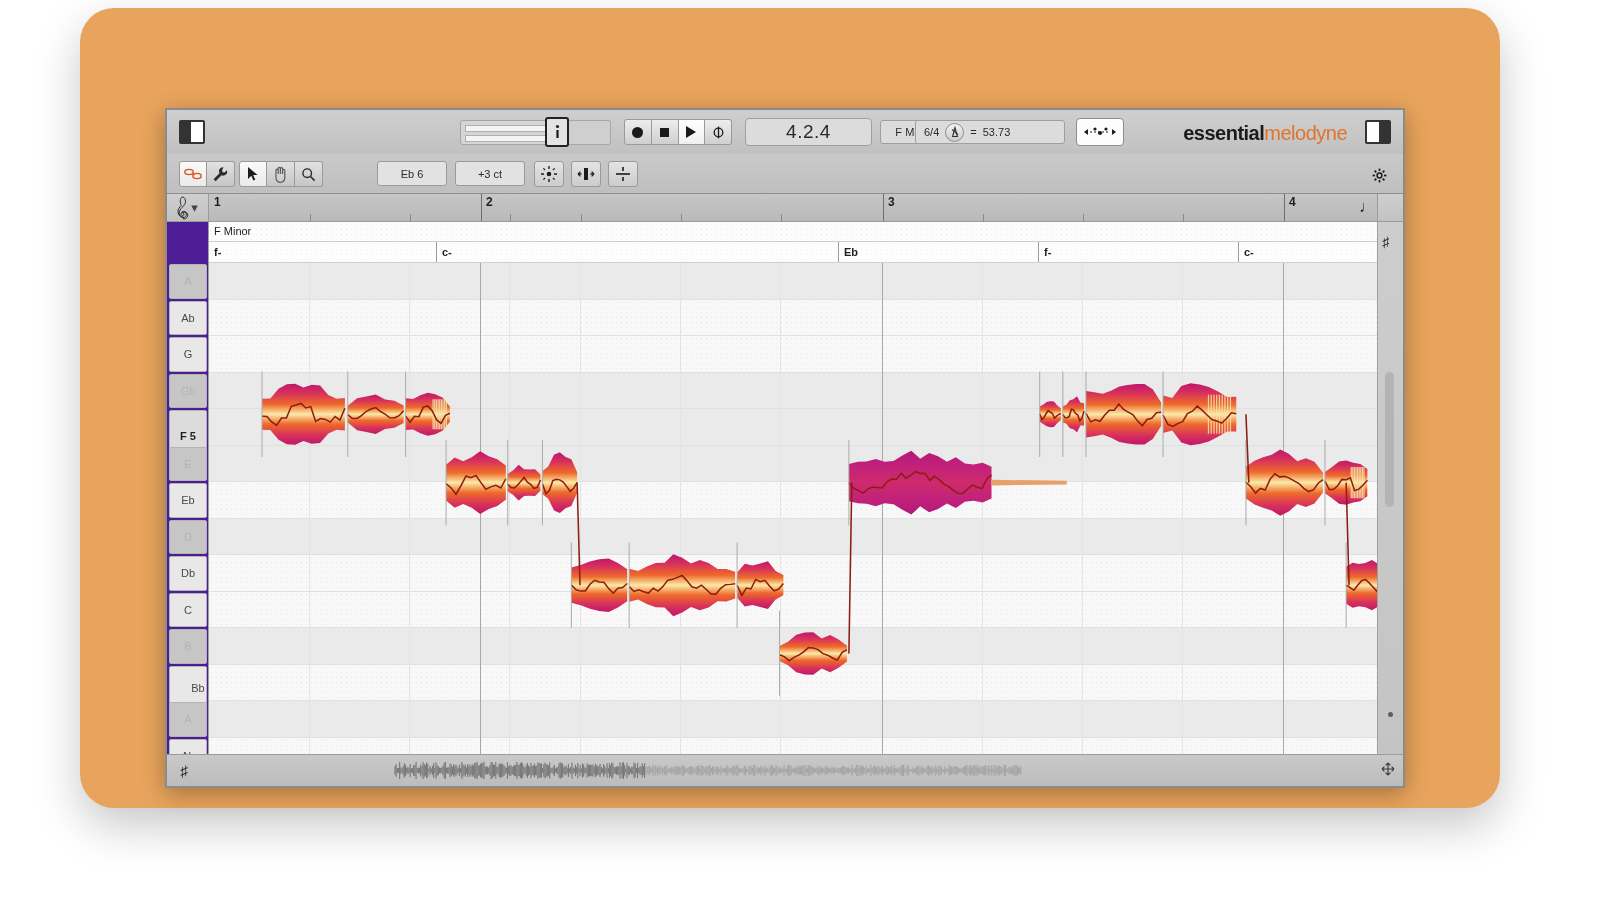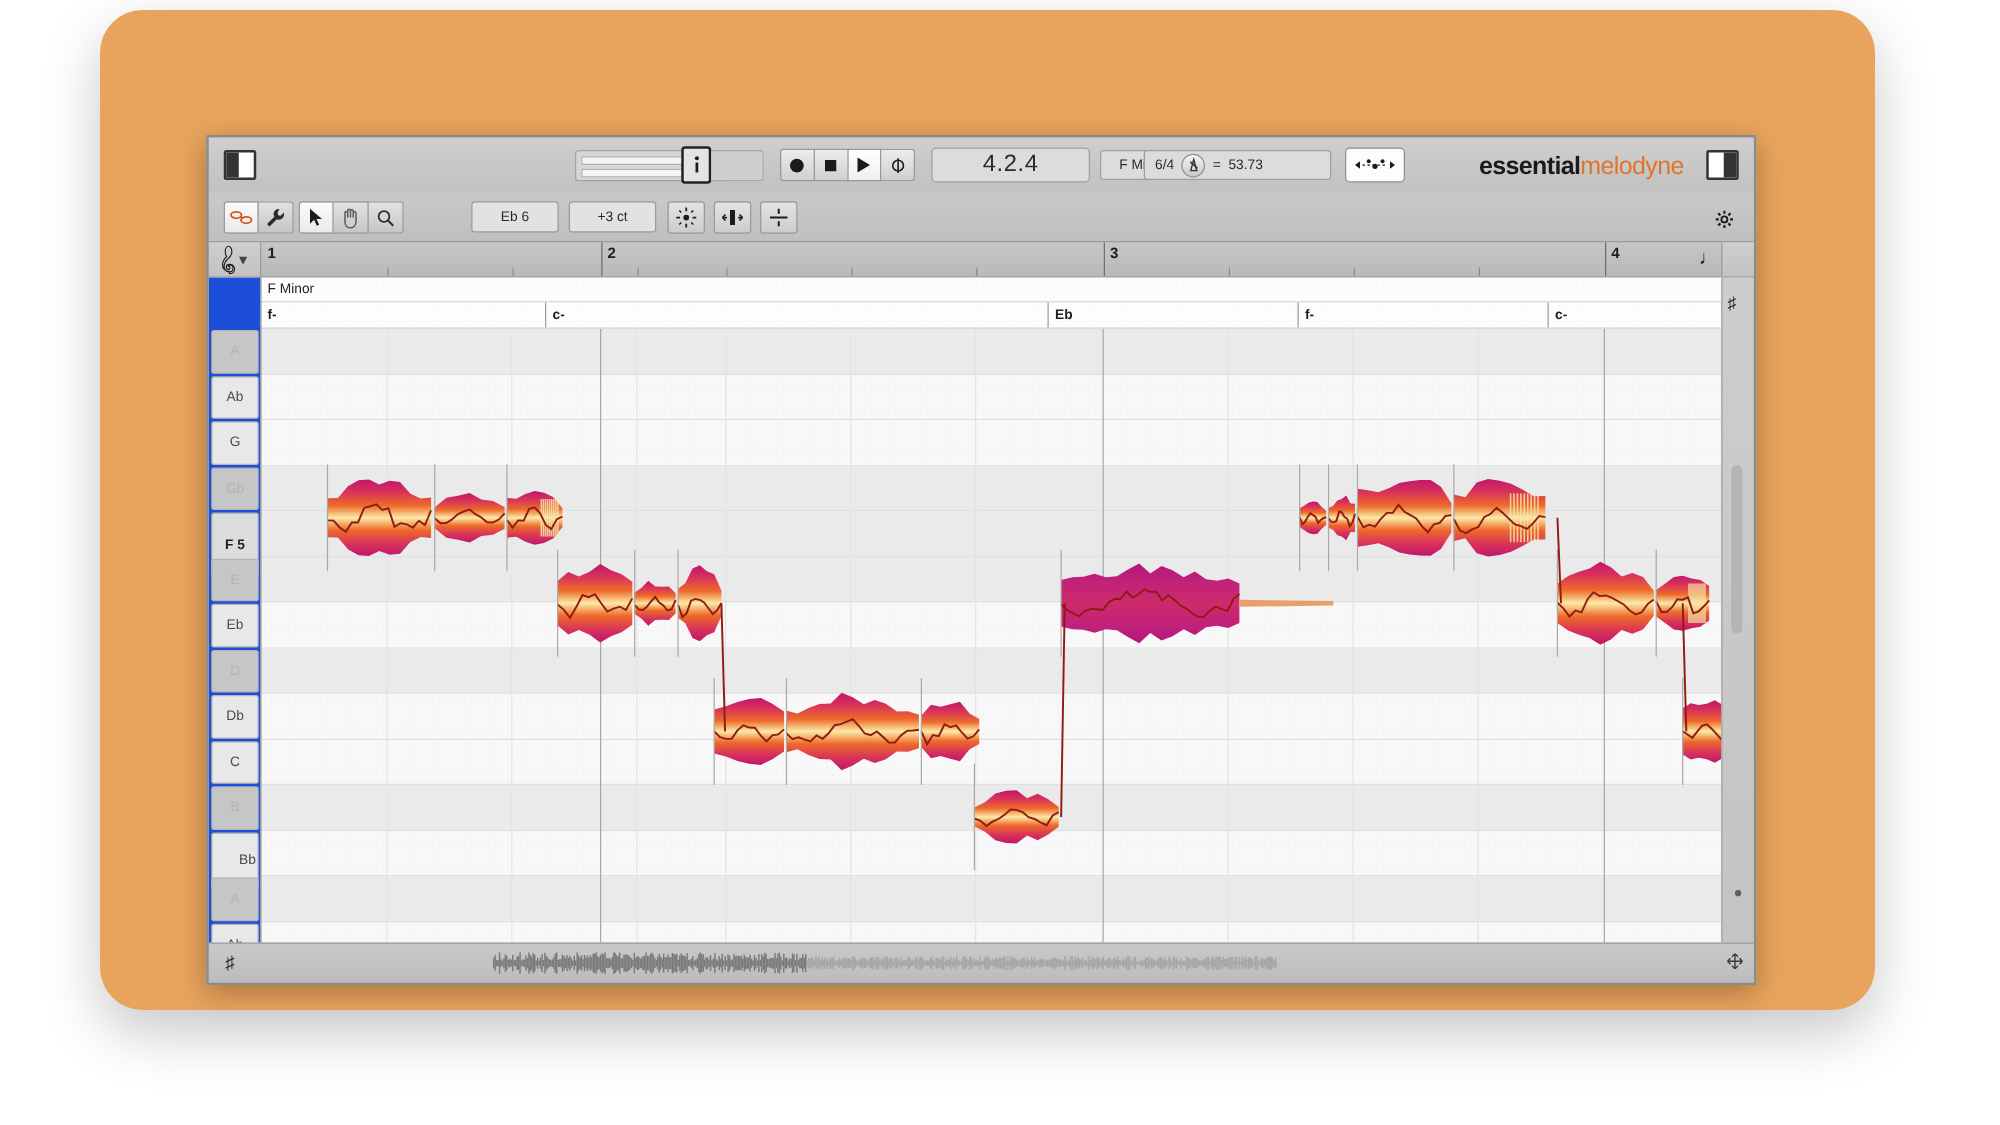--- a/index.html
+++ b/index.html
@@ -116,21 +116,21 @@
   .barmark { position:absolute; top:0; height:100%; border-left:1px solid #6e6e6e;
     font-size:12px; font-weight:bold; color:#1d1d1d; padding-left:4px; line-height:16px; }
   .subtick { position:absolute; bottom:0; height:7px; border-left:1px solid #8a8a8a; }
   #rulerNoteIcon { position:absolute; right:28px; top:4px; font-size:16px; color:#222; }
   #rulerPanelR { position:absolute; right:0; top:0; width:26px; height:100%;
     background:linear-gradient(#cfcfcf,#c2c2c2); border-left:1px solid #9b9b9b; }
 
   
   #editor { position:absolute; left:0; top:112px; right:0; bottom:32px; overflow:hidden; }
   #keycol { position:absolute; left:0; top:0; width:42px; height:100%;
-    background:#1d4ed8; border-right:1px solid #a0a0a0; z-index:5; }
+    background:#4c1d95; border-right:1px solid #a0a0a0; z-index:5; }
   .keyrow { position:absolute; left:2px; width:38px; display:flex; align-items:center;
     justify-content:center; font-size:11px; border:1px solid #b4b4b4; border-radius:2px; }
   .keyrow.white { background:#e8e8e8; color:#4a4a4a; }
   .keyrow.black { background:#c6c6c6; color:#b4b4b4; }
   .keyrow.cur   { background:#dcdcdc; color:#1f1f1f; font-weight:bold; }
 
   #grid { position:absolute; left:42px; top:0; right:26px; height:100%; background:#f2f2f2; }
   .lane { position:absolute; left:0; width:100%; }
   .lane.sc { background:#eaeaea; }
   .lane.ns { background:#f8f8f8;

